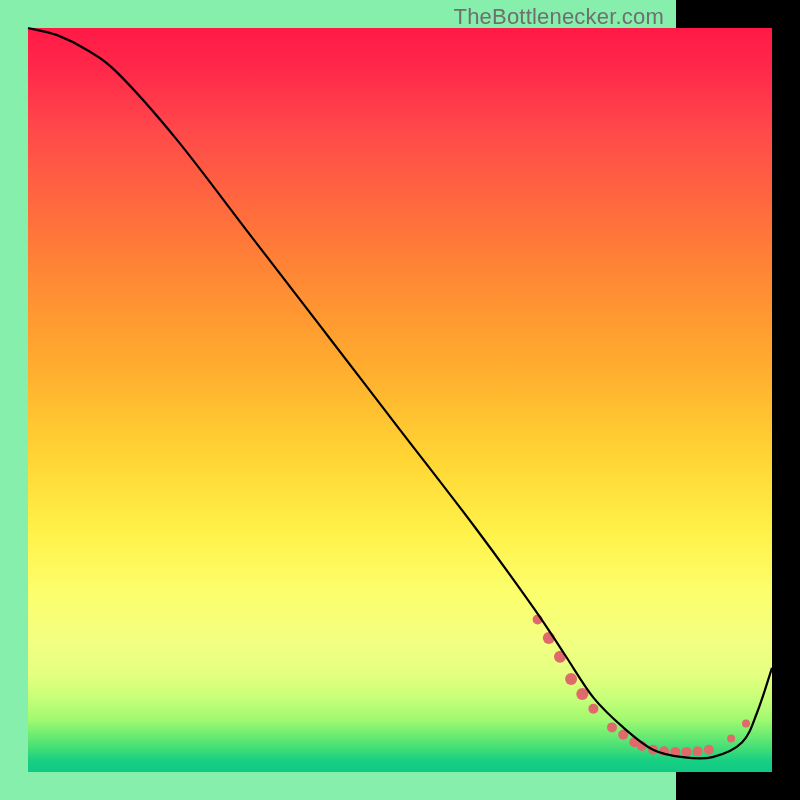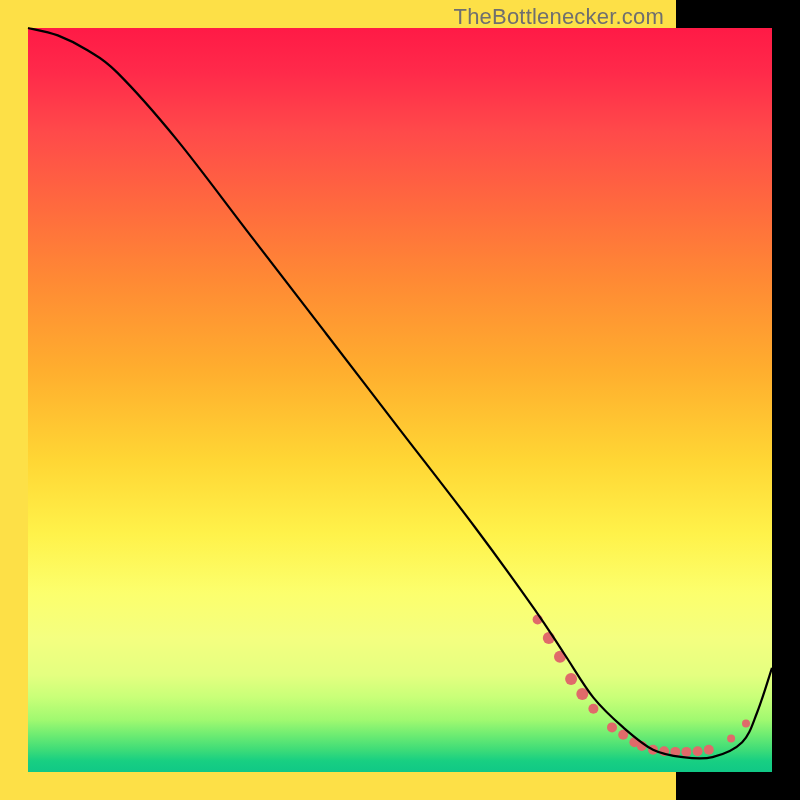--- a/index.html
+++ b/index.html
@@ -8,21 +8,21 @@
     width: 800px;
     height: 800px;
     background: #000;
     overflow: hidden;
     font-family: Arial, Helvetica, sans-serif;
   }
   .stage {
     position: relative;
     width: 676px;
     height: 800px;
-    background: #fde047;
+    background: #86efac;
   }
   .plot {
     position: absolute;
     left: 28px;
     top: 28px;
     width: 744px;
     height: 744px;
     
     background: linear-gradient(
       to bottom,

